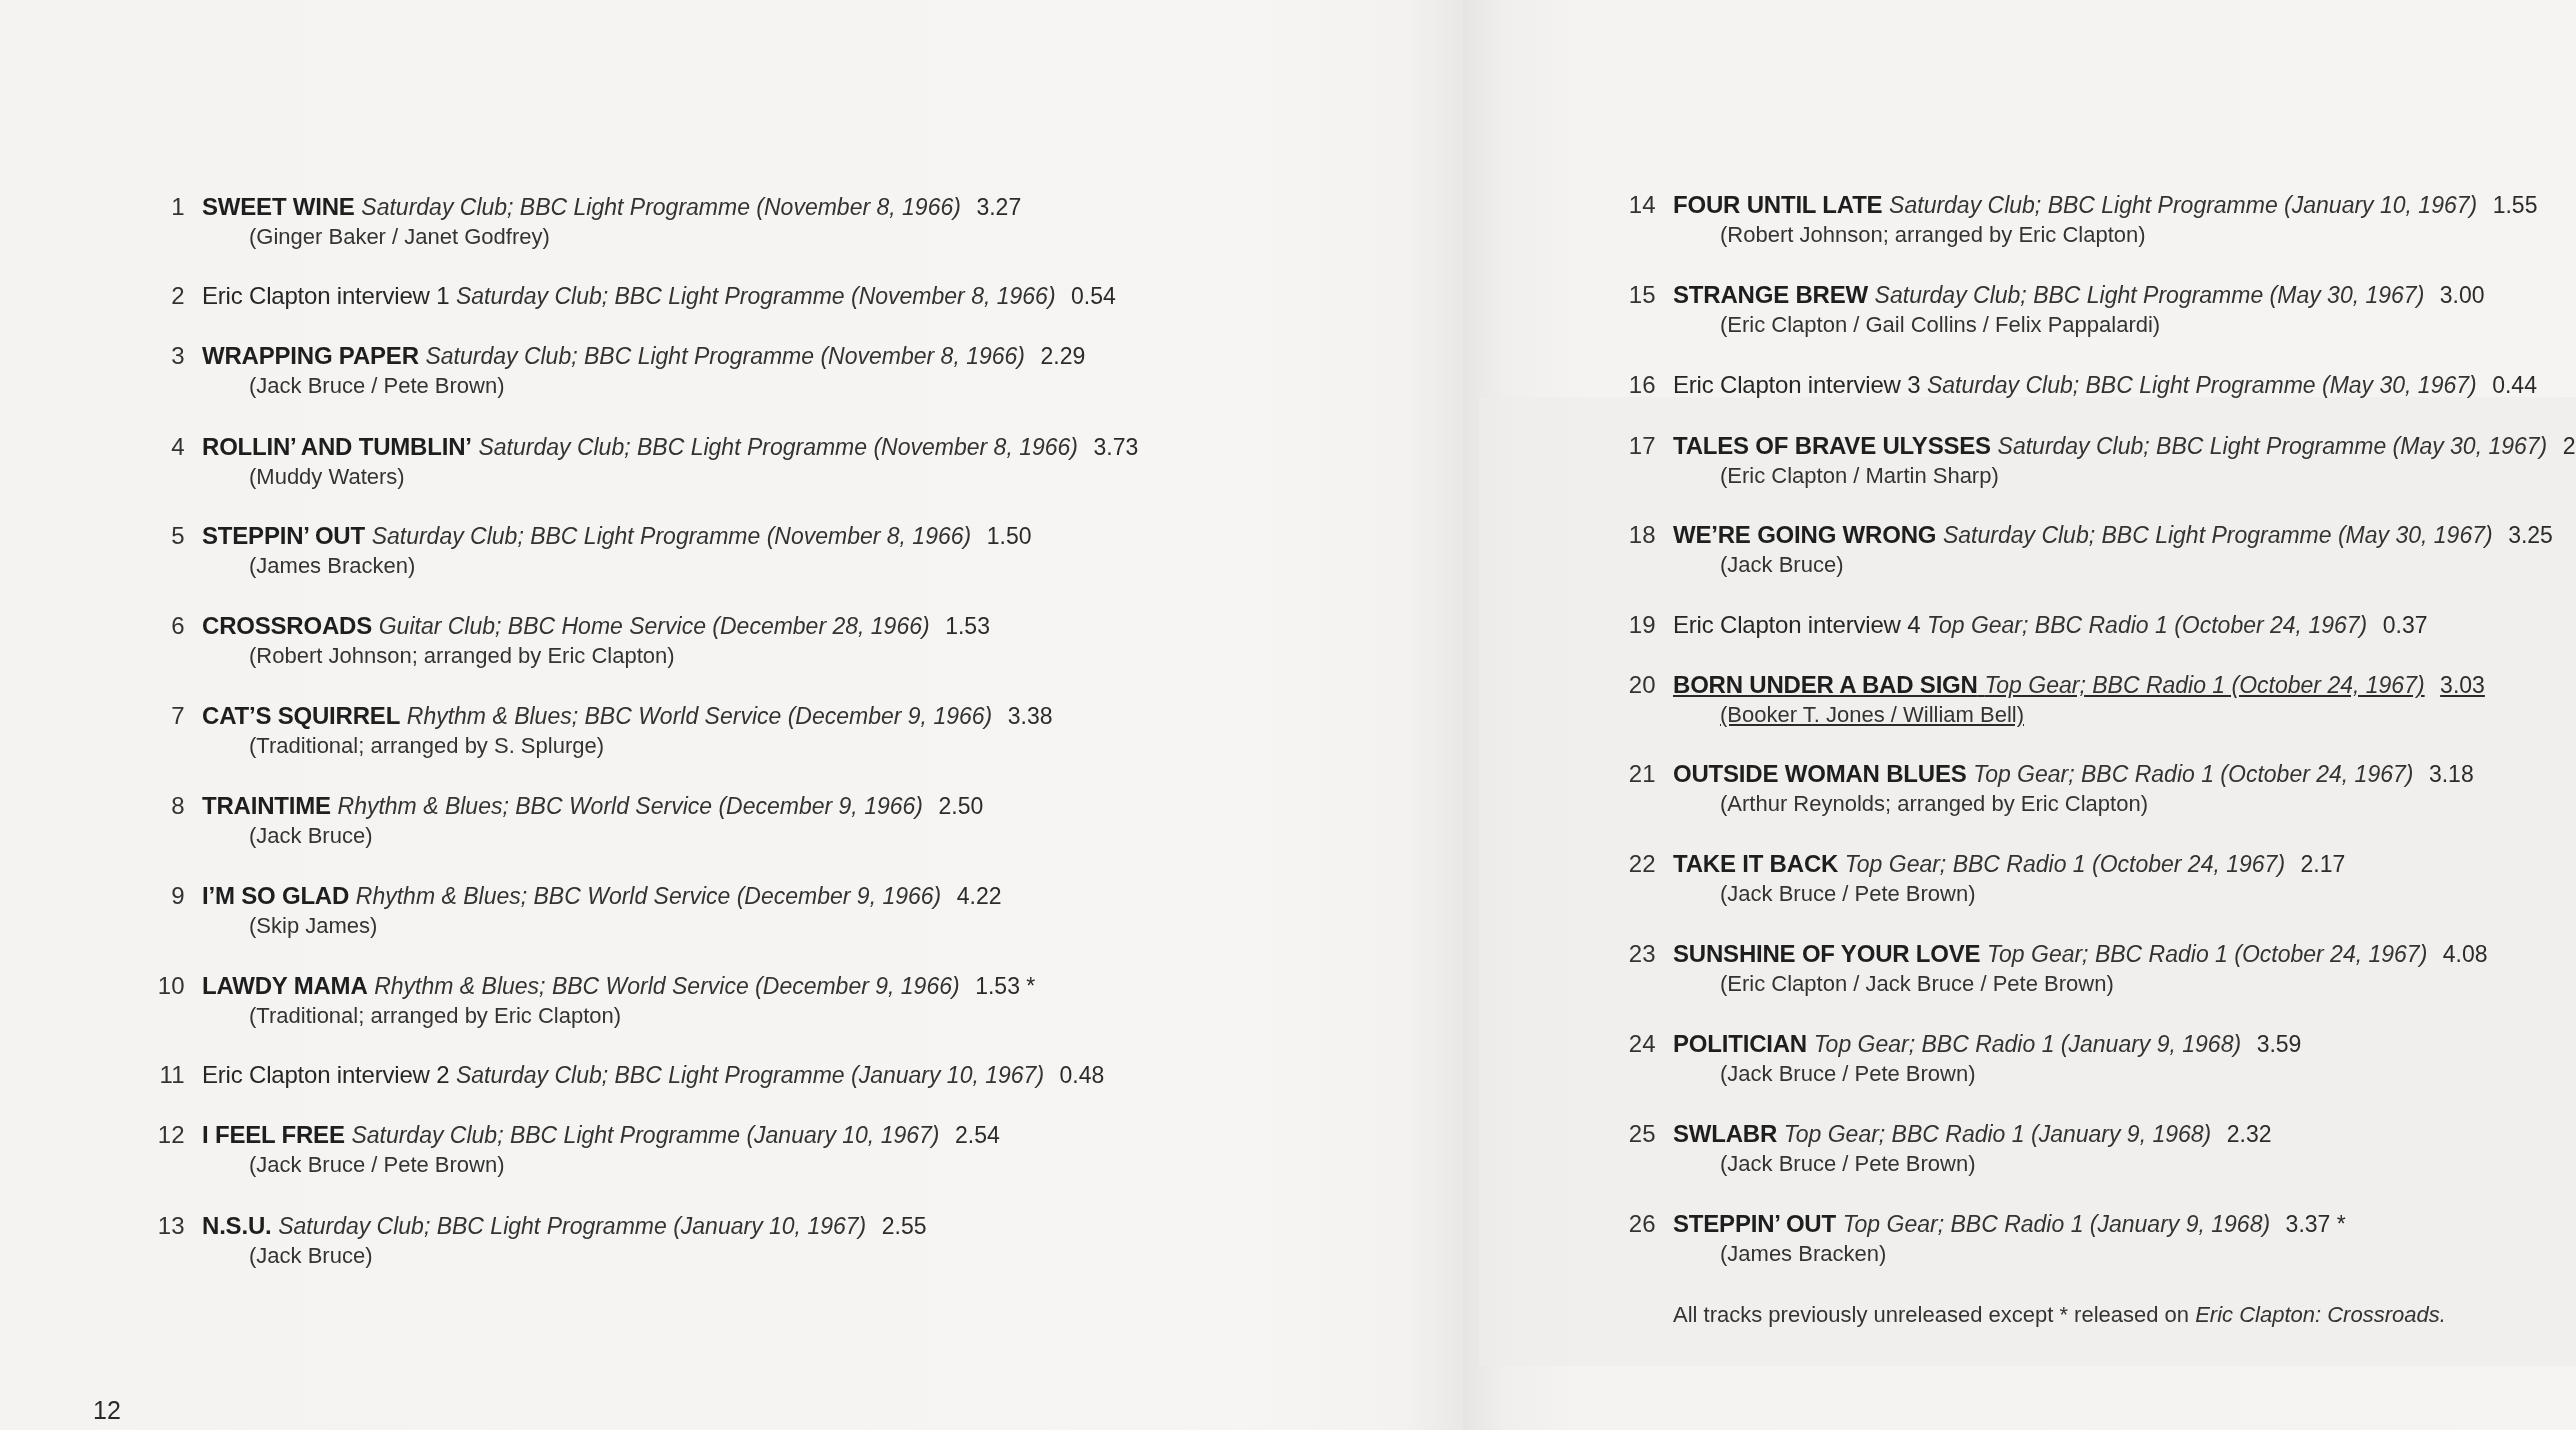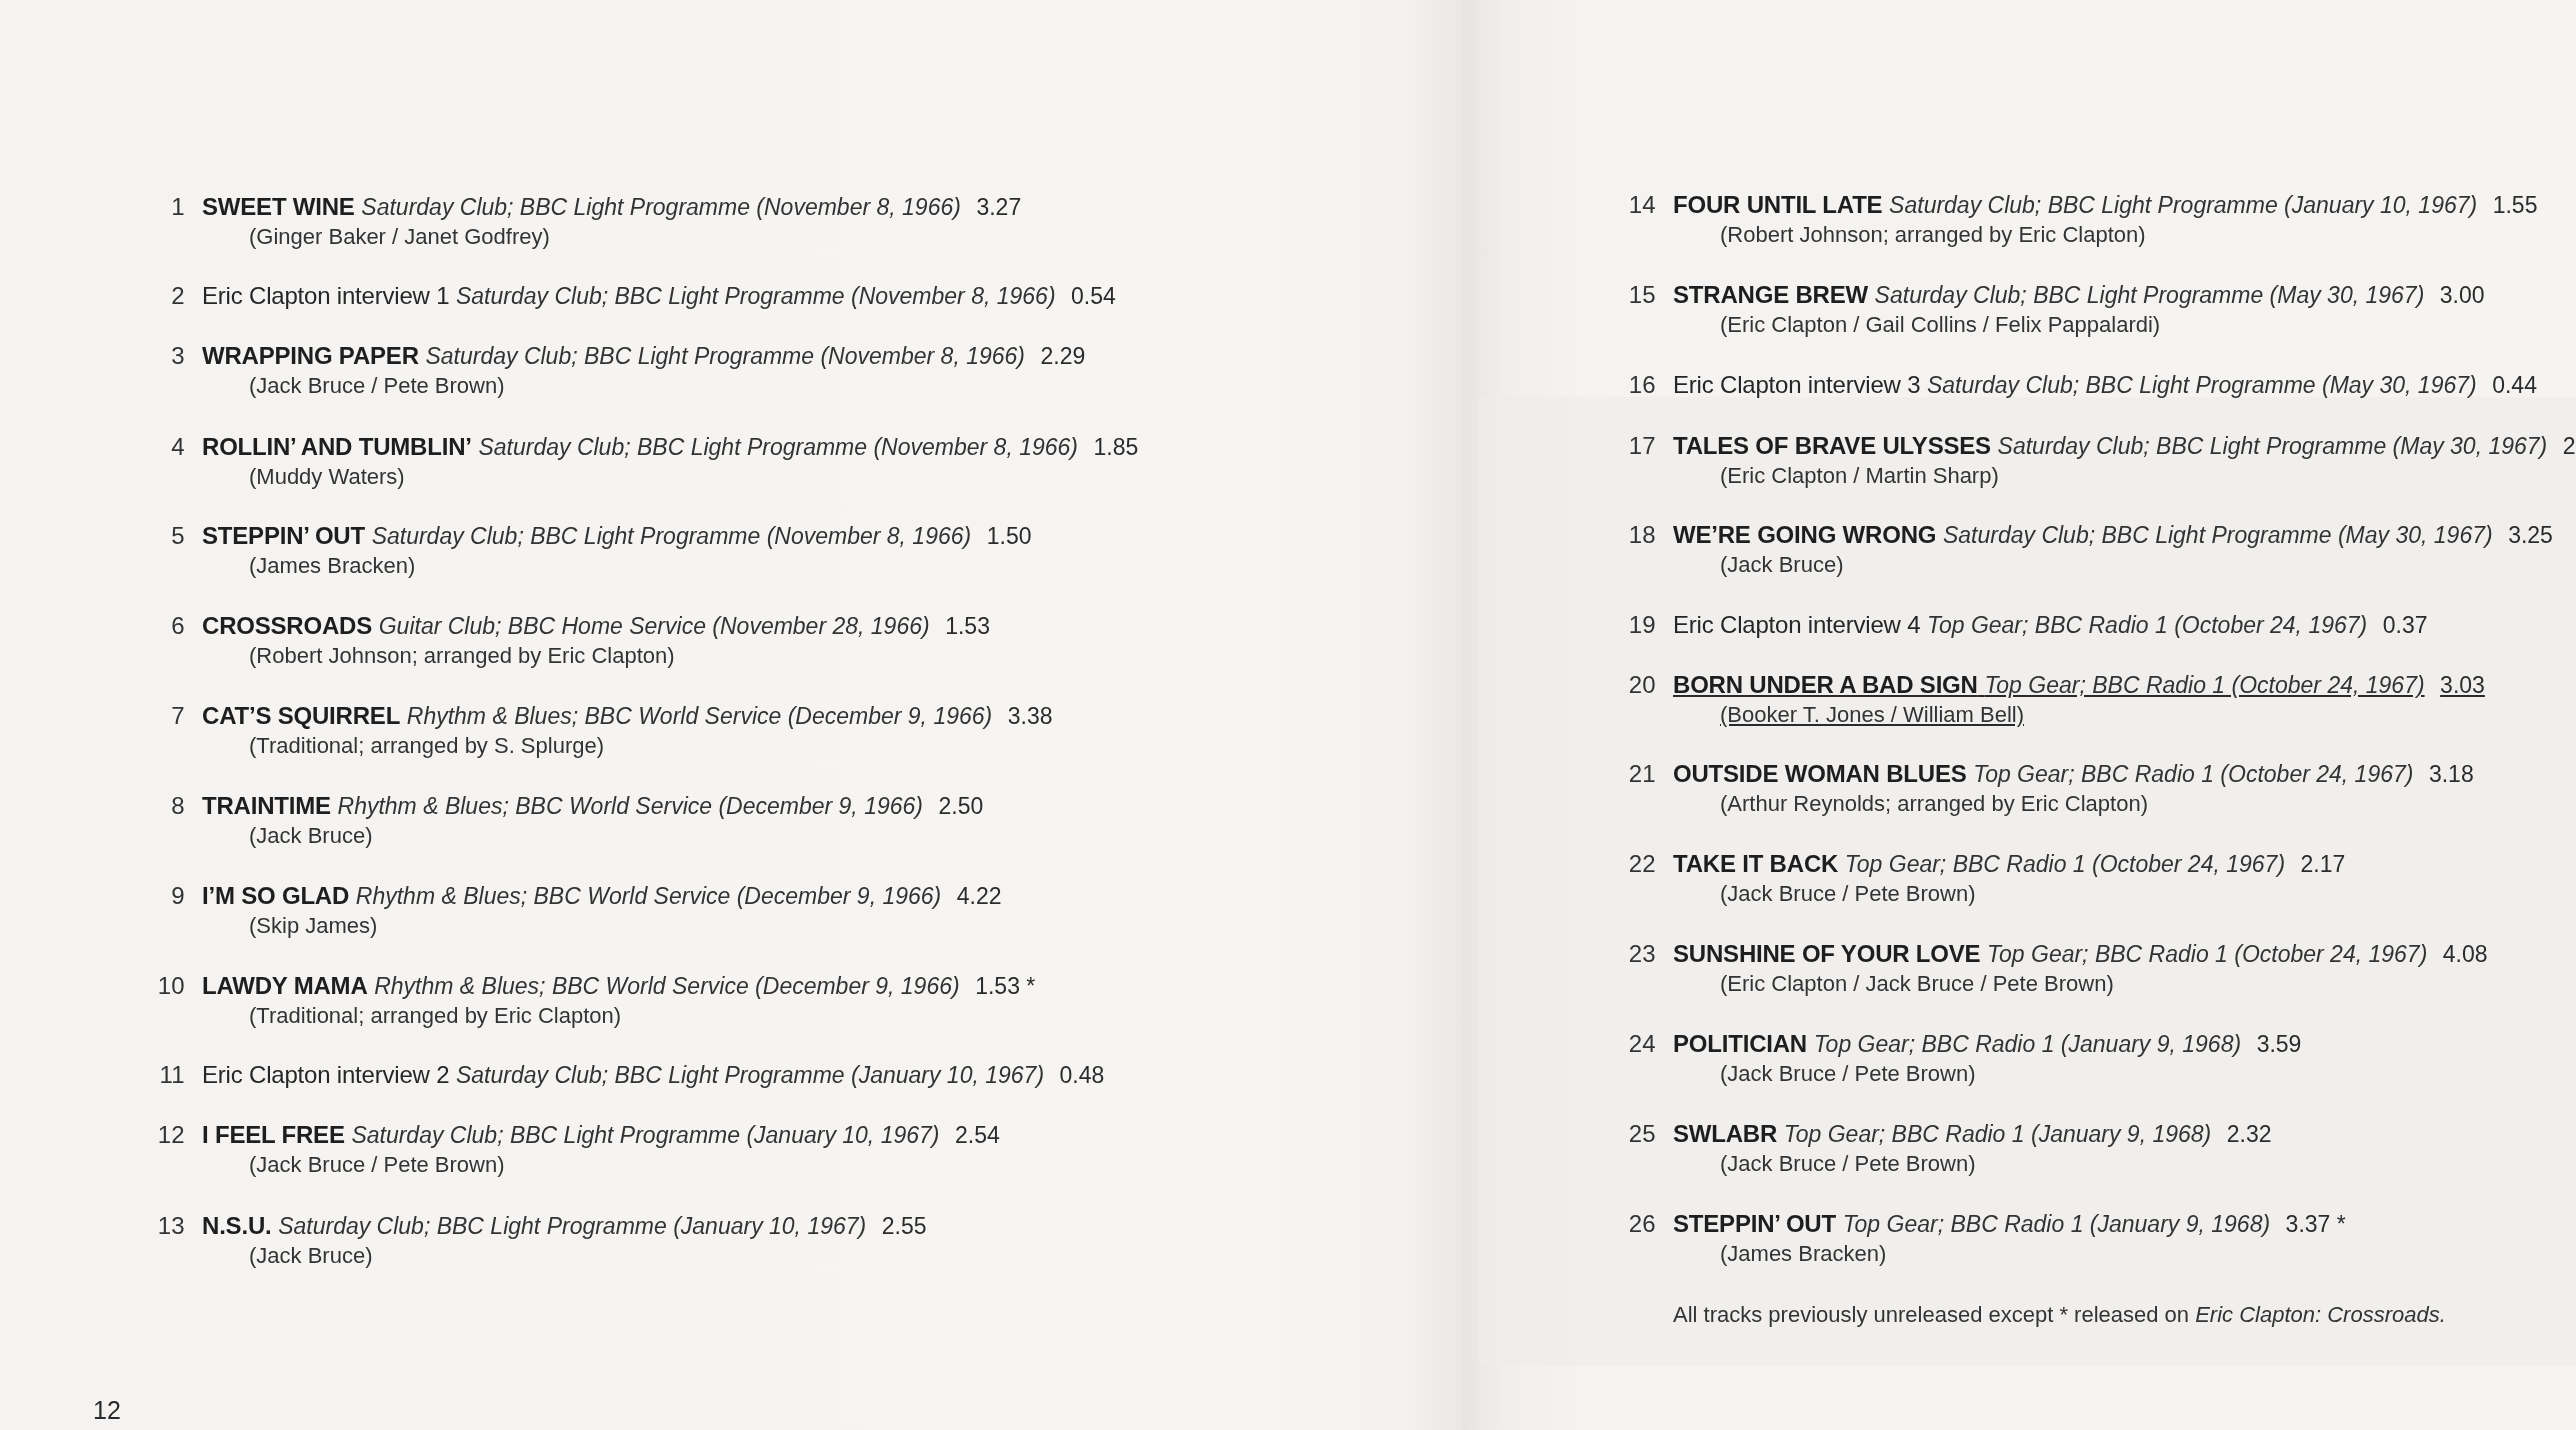--- a/index.html
+++ b/index.html
@@ -70,33 +70,33 @@
   </div>
   <div class="track" style="left:202px; top:341px;">
     <span class="num">3</span>
     <span class="title">WRAPPING PAPER</span>
     <span class="session">Saturday Club; BBC Light Programme (November 8, 1966)</span><span class="dur">2.29</span>
     <span class="credits">(Jack Bruce / Pete Brown)</span>
   </div>
   <div class="track" style="left:202px; top:432px;">
     <span class="num">4</span>
     <span class="title">ROLLIN’ AND TUMBLIN’</span>
-    <span class="session">Saturday Club; BBC Light Programme (November 8, 1966)</span><span class="dur">1.85</span>
+    <span class="session">Saturday Club; BBC Light Programme (November 8, 1966)</span><span class="dur">3.73</span>
     <span class="credits">(Muddy Waters)</span>
   </div>
   <div class="track" style="left:202px; top:521px;">
     <span class="num">5</span>
     <span class="title">STEPPIN’ OUT</span>
     <span class="session">Saturday Club; BBC Light Programme (November 8, 1966)</span><span class="dur">1.50</span>
     <span class="credits">(James Bracken)</span>
   </div>
   <div class="track" style="left:202px; top:611px;">
     <span class="num">6</span>
     <span class="title">CROSSROADS</span>
-    <span class="session">Guitar Club; BBC Home Service (November 28, 1966)</span><span class="dur">1.53</span>
+    <span class="session">Guitar Club; BBC Home Service (December 28, 1966)</span><span class="dur">1.53</span>
     <span class="credits">(Robert Johnson; arranged by Eric Clapton)</span>
   </div>
   <div class="track" style="left:202px; top:701px;">
     <span class="num">7</span>
     <span class="title">CAT’S SQUIRREL</span>
     <span class="session">Rhythm &amp; Blues; BBC World Service (December 9, 1966)</span><span class="dur">3.38</span>
     <span class="credits">(Traditional; arranged by S. Splurge)</span>
   </div>
   <div class="track" style="left:202px; top:791px;">
     <span class="num">8</span>

